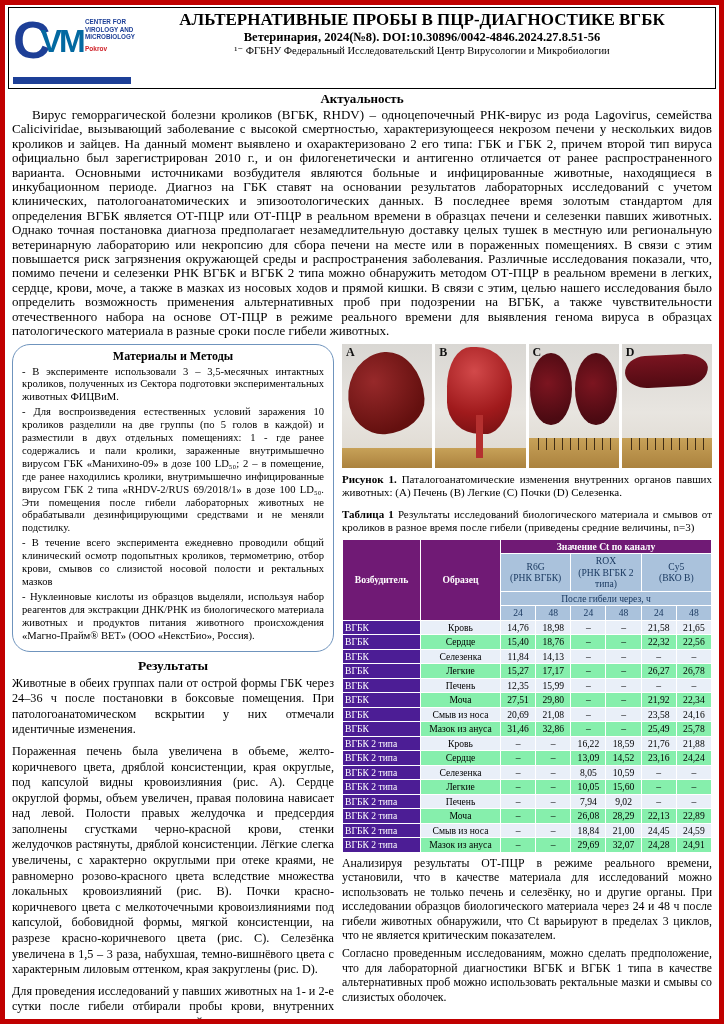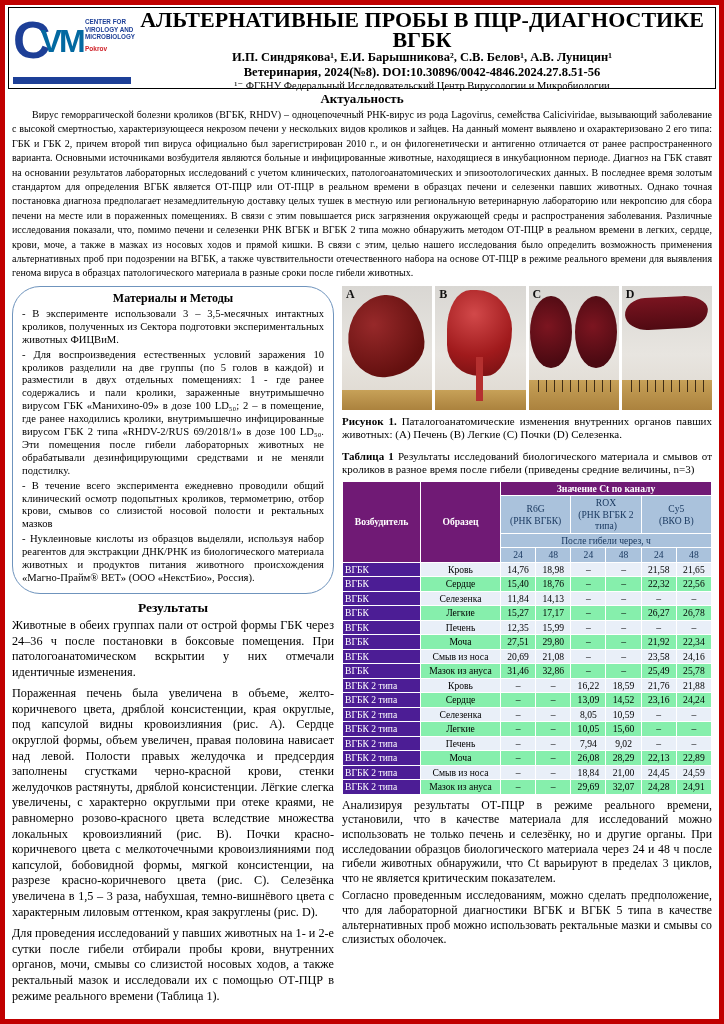--- a/index.html
+++ b/index.html
@@ -13,33 +13,33 @@
   .header{border:1.5px solid #000;display:flex;align-items:center;padding:2px 4px;height:82px;box-sizing:border-box;position:relative;}
   .logo{width:122px;height:72px;position:relative;flex:none;font-family:"Liberation Sans","DejaVu Sans",sans-serif;}
   .logo-mark{position:absolute;left:0;top:0;display:flex;align-items:flex-start;}
   .logo-c{color:#1d3f97;font-size:52px;font-weight:bold;line-height:56px;letter-spacing:-4px;}
   .logo-vm{color:#0369a1;font-size:32px;font-weight:bold;line-height:58px;margin-left:-6px;letter-spacing:-3px;}
   .logo-textblock{position:absolute;left:72px;top:6px;width:50px;}
   .logo-line{color:#1d3f97;font-size:6.3px;font-weight:bold;line-height:7.5px;}
   .logo-city{color:#cf2028;font-size:6.5px;font-weight:bold;margin-top:4px;}
   .logo-bar{position:absolute;left:0;bottom:0;width:118px;height:7px;background:#1d3f97;}
   .head-center{position:absolute;left:130px;right:10px;top:2px;text-align:center;}
-  .title{font-size:22px;font-weight:bold;line-height:20px;}
+  .title{font-size:17px;font-weight:bold;line-height:20px;}
   .authors{font-size:12.5px;font-weight:bold;line-height:15px;}
   .journal{font-size:12.5px;font-weight:bold;line-height:15px;}
   .affil{font-size:10.5px;line-height:12px;}
   
   .section-head{font-size:13px;font-weight:bold;text-align:center;margin:2px 0 1px 0;}
-  .relevance-text{font-size:10px;line-height:14.4px;text-align:justify;text-indent:20px;padding:0 4px;}
+  .relevance-text{font-size:13px;line-height:14.4px;text-align:justify;text-indent:20px;padding:0 4px;}
   
   .cols{display:flex;gap:8px;padding:2px 4px 0 4px;margin-top:3px;}
   .col-left{width:322px;flex:none;}
   .col-right{flex:1;min-width:0;}
   
-  .methods-box{border:1.5px solid #6f94bd;border-radius:28px;padding:4px 9px 6px 9px;background:#fff;}
+  .methods-box{border:1.5px solid #6f94bd;border-radius:18px;padding:4px 9px 6px 9px;background:#fff;}
   .methods-head{font-size:12px;font-weight:bold;text-align:center;margin:0 0 2px 0;}
   .m-item{font-size:10.6px;line-height:12.9px;text-align:justify;margin:0 0 2px 0;}
   
   .results-head{font-size:13.5px;font-weight:bold;text-align:center;margin:6px 0 2px 0;}
   .r-par{font-size:12.2px;line-height:15.6px;text-align:justify;margin:0 0 6px 0;}
   
   .figure-panels{display:flex;gap:3px;height:124px;}
   .photo{position:relative;flex:1;background:linear-gradient(180deg,#d9d7d3 0%,#e8e5e0 55%,#ddd7ce 100%);overflow:hidden;}
   .plabel{position:absolute;top:1px;left:4px;font-weight:bold;font-size:12px;color:#111;z-index:3;}
   .ruler{position:absolute;left:0;right:0;bottom:0;height:30px;background:linear-gradient(180deg,#c7a158,#ab823e);z-index:1;}
@@ -87,21 +87,20 @@
       <div class="logo-textblock">
         <div class="logo-line">CENTER FOR</div>
         <div class="logo-line">VIROLOGY AND</div>
         <div class="logo-line">MICROBIOLOGY</div>
         <div class="logo-city">Pokrov</div>
       </div>
       <div class="logo-bar"></div>
     </div>
     <div class="head-center">
       <div class="title">АЛЬТЕРНАТИВНЫЕ ПРОБЫ В ПЦР-ДИАГНОСТИКЕ ВГБК</div>
-      <div class="authors">И.П. Синдрякова¹, Е.И. Барышникова², С.В. Белов¹, А.В. Луницин¹</div>
       <div class="journal">Ветеринария, 2024(№8). DOI:10.30896/0042-4846.2024.27.8.51-56</div>
       <div class="affil">¹⁻ ФГБНУ Федеральный Исследовательский Центр Вирусологии и Микробиологии</div>
     </div>
   </div>
 
   <div class="section-head">Актуальность</div>
   <div class="relevance-text">Вирус геморрагической болезни кроликов (ВГБК, RHDV) –  одноцепочечный РНК-вирус из рода Lagovirus, семейства Caliciviridae, вызывающий заболевание с высокой смертностью, характеризующееся некрозом печени у нескольких видов кроликов и зайцев. На данный момент выявлено и охарактеризовано 2 его типа: ГБК и ГБК 2, причем второй тип вируса официально был зарегистрирован 2010 г., и он филогенетически и антигенно отличается от ранее распространенного варианта. Основными источниками возбудителя являются больные и инфицированные животные, находящиеся в инкубационном периоде. Диагноз на ГБК ставят на основании результатов лабораторных исследований с учетом клинических, патологоанатомических и эпизоотологических данных.  В последнее время  золотым стандартом для определения ВГБК является  ОТ-ПЦР или ОТ-ПЦР в реальном времени в образцах печени и селезенки павших животных. Однако точная постановка диагноза предполагает незамедлительную доставку целых тушек в местную или региональную ветеринарную лабораторию или некропсию для сбора печени на месте или в пораженных помещениях. В связи с этим повышается риск загрязнения окружающей среды и распространения заболевания. Различные исследования показали, что, помимо печени и селезенки РНК ВГБК и ВГБК 2 типа можно обнаружить методом ОТ-ПЦР в реальном времени в легких, сердце, крови, моче, а также в мазках из носовых ходов и прямой кишки. В связи с этим, целью нашего исследования было определить возможность применения альтернативных проб при подозрении на ВГБК, а также чувствительности отечественного набора на основе ОТ-ПЦР в режиме реального времени для выявления генома вируса в образцах патологического материала в разные сроки после гибели животных.</div>
 
   <div class="cols">
     <div class="col-left">
@@ -355,18 +354,18 @@
               <td class="val">29,69</td>
               <td class="val">32,07</td>
               <td class="val">24,28</td>
               <td class="val">24,91</td>
             </tr>
           </tbody>
       </table>
 
       <div>
           <p class="a-par">Анализируя результаты ОТ-ПЦР в режиме реального времени, установили, что в качестве материала для исследований можно использовать не только печень и селезёнку, но и другие органы. При исследовании образцов биологического материала через 24 и 48 ч после гибели животных обнаружили, что Ct варьируют в пределах 3 циклов, что не является критическим показателем.</p>
-          <p class="a-par">Согласно проведенным исследованиям, можно сделать предположение, что  для лабораторной диагностики ВГБК и ВГБК 5 типа  в качестве альтернативных проб можно использовать ректальные мазки и смывы со слизистых оболочек.</p>
+          <p class="a-par">Согласно проведенным исследованиям, можно сделать предположение, что  для лабораторной диагностики ВГБК и ВГБК 1 типа  в качестве альтернативных проб можно использовать ректальные мазки и смывы со слизистых оболочек.</p>
         </div>
     </div>
   </div>
 
 </div>
 
 </body></html>

